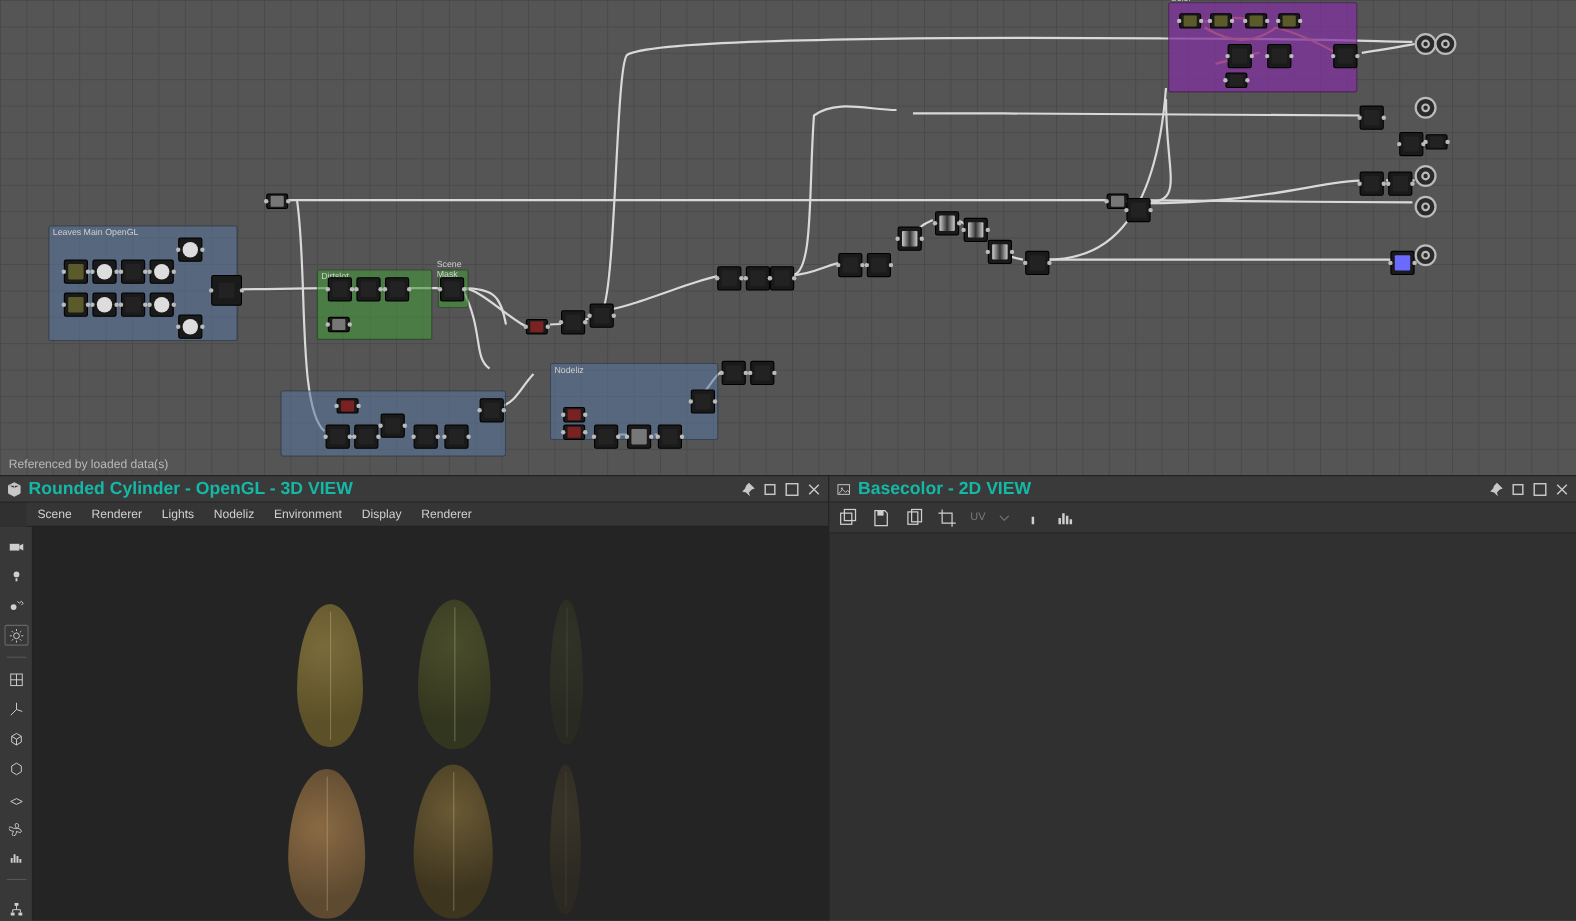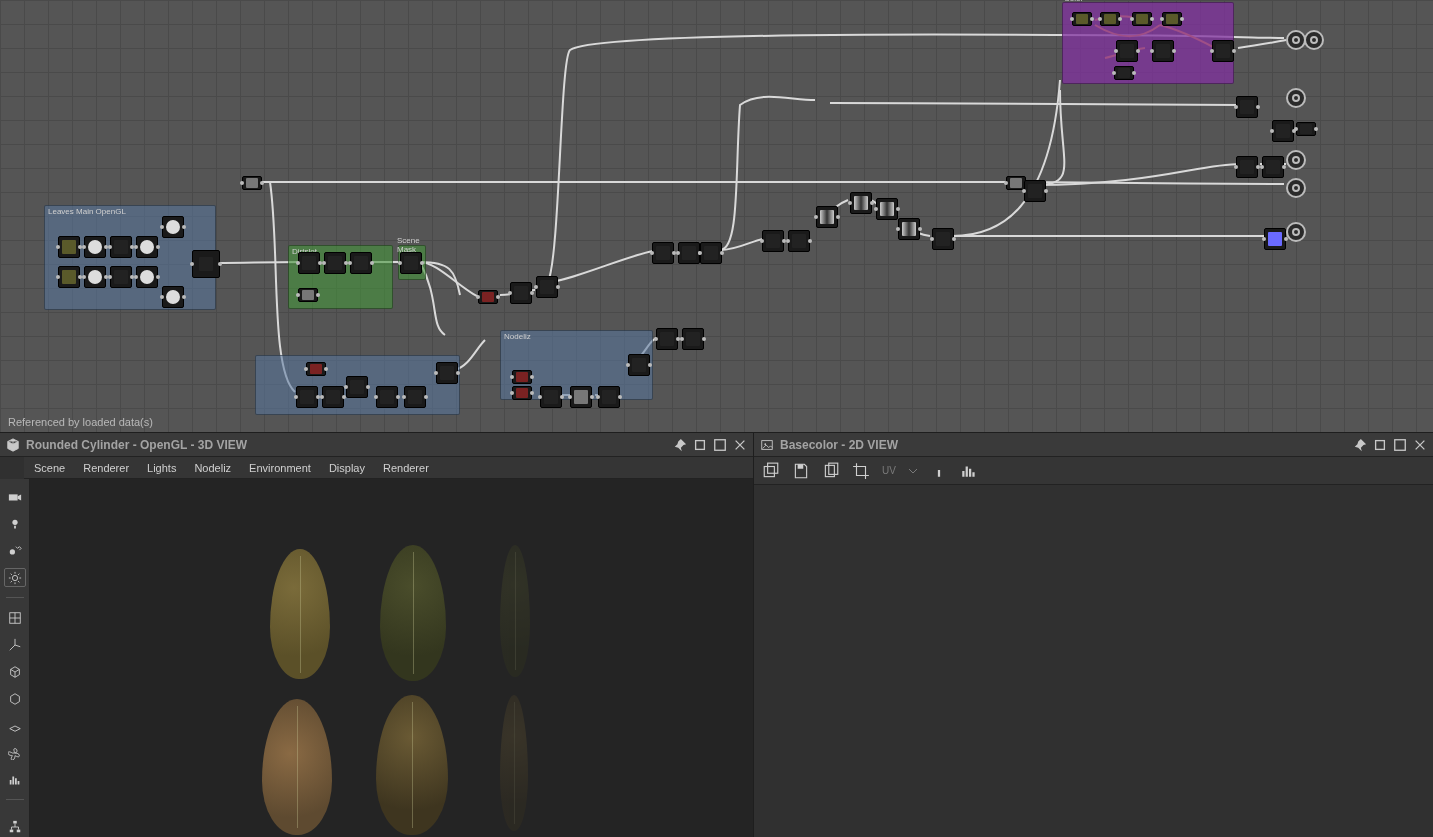--- a/index.html
+++ b/index.html
@@ -91,21 +91,21 @@
   border-top: 1px solid #1e1e1e;
 }
 #panel-3d { left: 0;  top: 432px; width: 753px;  height: 405px; }
 #panel-2d { left: 753px; top: 432px; width: 680px; height: 405px; border-left: 1px solid #1e1e1e;}
 
 .panel-header {
   height: 24px; display: flex; align-items: center;
   background: #3a3a3a; padding: 0 6px; gap: 6px;
   border-bottom: 1px solid #222;
 }
-.panel-header .title { font-weight: bold; font-size: 12px; color: #a3a3a3; flex: 0 0 auto; }
+.panel-header .title { font-weight: bold; font-size: 16px; color: #14b8a6; flex: 0 0 auto; }
 .panel-header .spacer { flex: 1; }
 .hicon {
   width: 14px; height: 14px; cursor: pointer;
   display:inline-flex; align-items:center; justify-content:center;
   color:#c8c8c8;
 }
 .hicon svg { width:100%; height:100%; }
 
 
 .panel-menubar {

